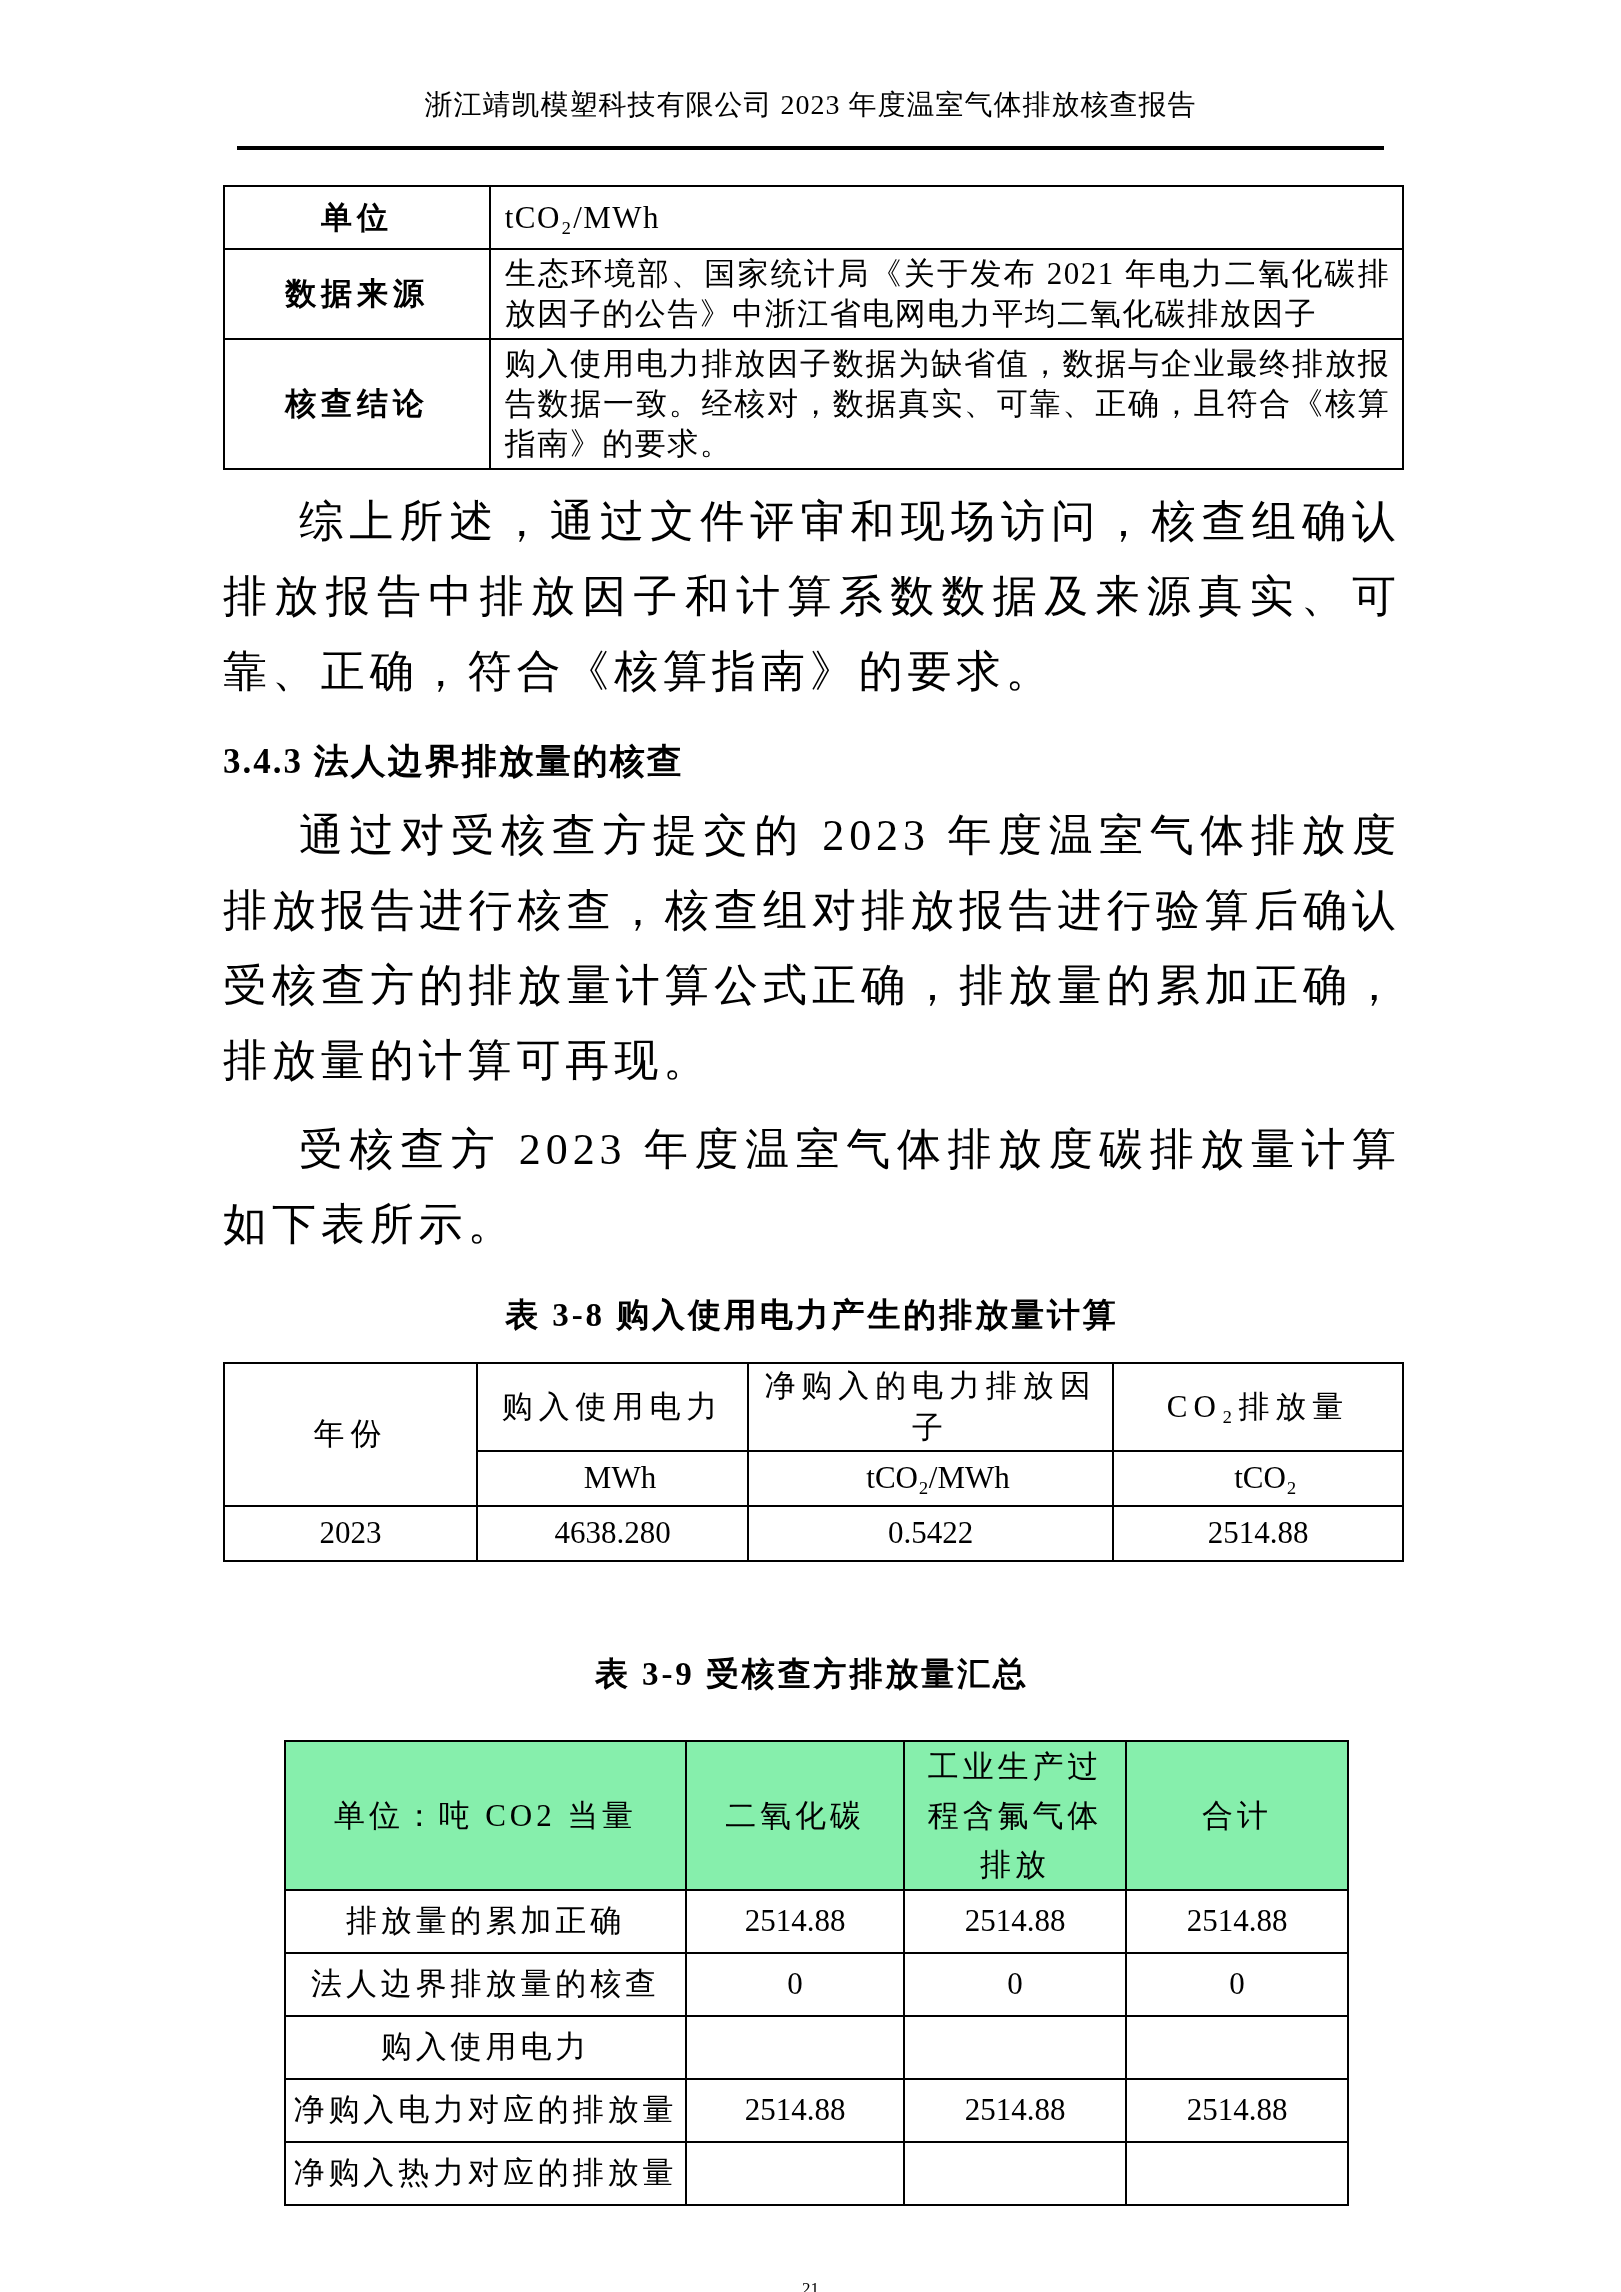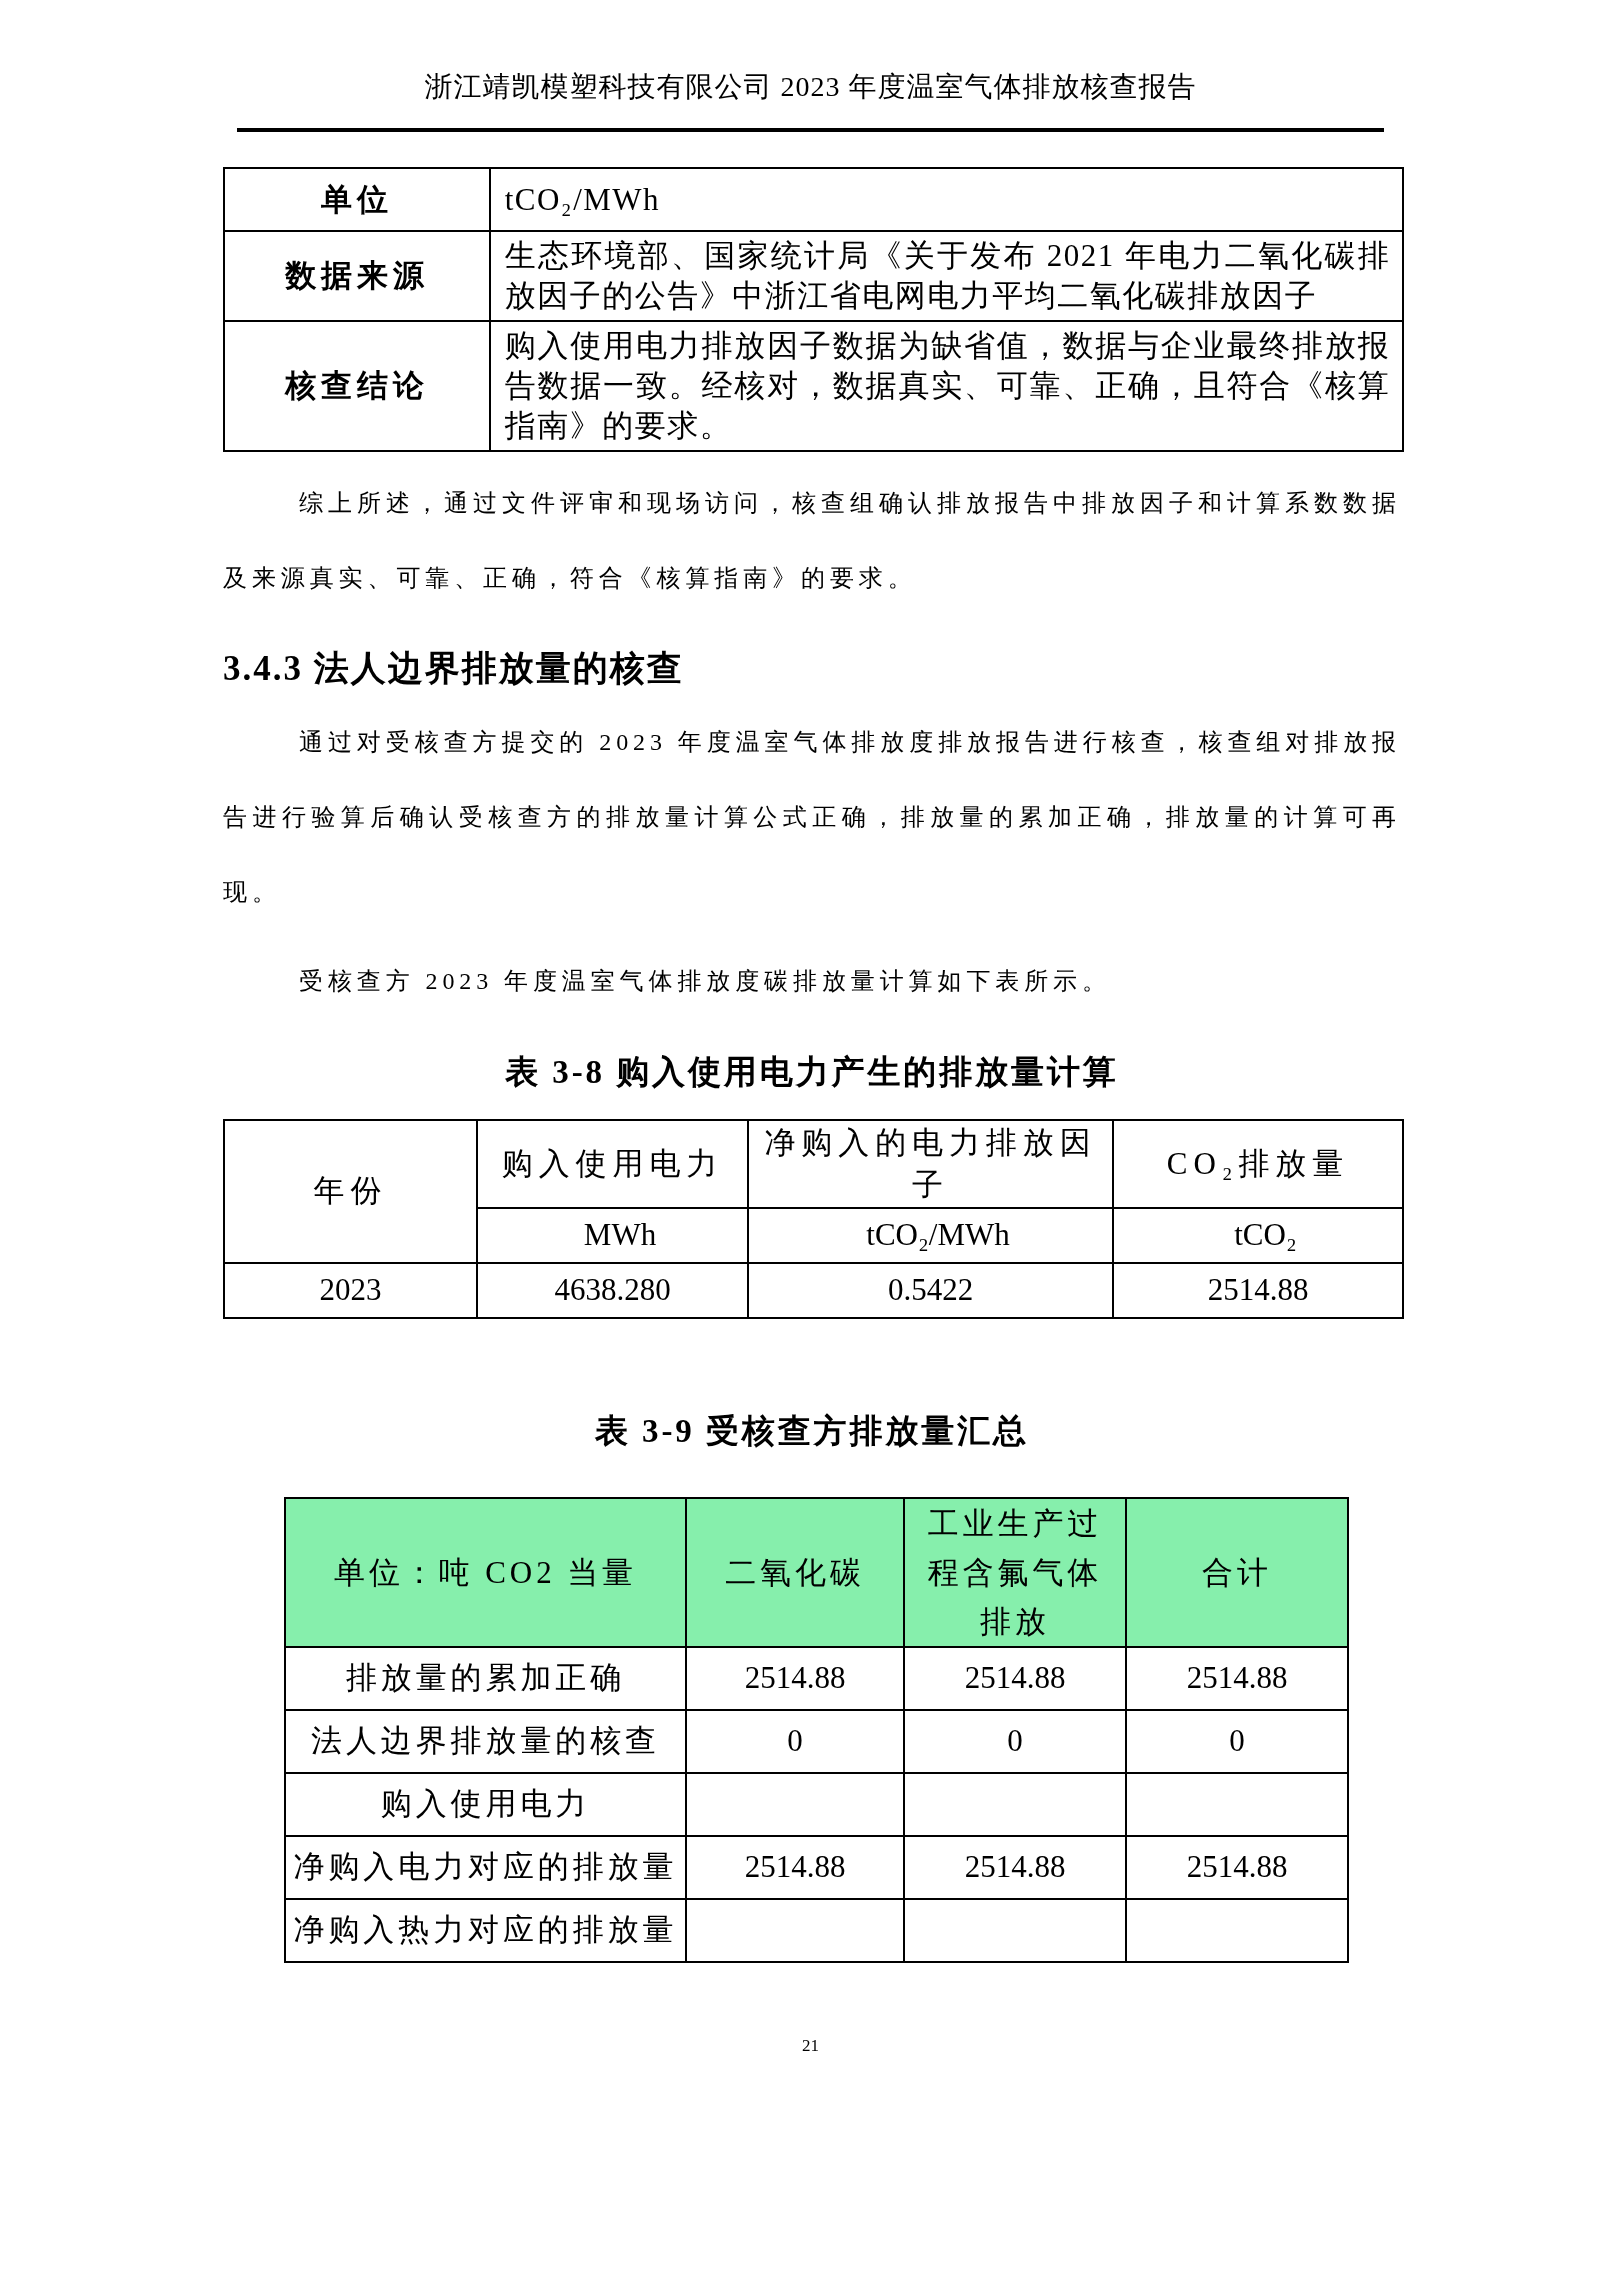--- a/index.html
+++ b/index.html
@@ -5,21 +5,21 @@
   html,body { margin:0; padding:0; background:#ffffff; }
   .page {
     position:relative;
     width:1621px; height:2293px;
     background:#ffffff;
     color:#000;
     font-family:"Liberation Serif","DejaVu Serif",serif;
     box-sizing:border-box;
     overflow:hidden;
   }
-  .doc-header { padding-top:68px; }
+  .doc-header { padding-top:86px; }
   .doc-title {
     text-align:center;
     font-size:28px;
     letter-spacing:1px;
     white-space:nowrap;
   }
   .header-rule {
     margin:21.6px auto 0 auto;
     width:1147px; height:4.9px;
     background:#000;
@@ -39,21 +39,21 @@
     text-align:justify; vertical-align:middle;
     padding:3.9px 11.8px 3.9px 13.7px;
     line-height:40px; letter-spacing:1.5px;
   }
   .row-unit   { height:63px; }
   .row-source { height:86px; }
   .row-concl  { height:127px; }
 
   
   .body-para {
-    font-size:24px; line-height:75px;
+    font-size:44px; line-height:75px;
     text-align:justify; text-indent:76px;
     letter-spacing:4.9px;
     margin:13.7px 0 0 0;
   }
   .section-heading {
     font-size:35px; font-weight:bold;
     letter-spacing:2px;
     margin:29px 0 0 0;
   }
   .table-caption {

